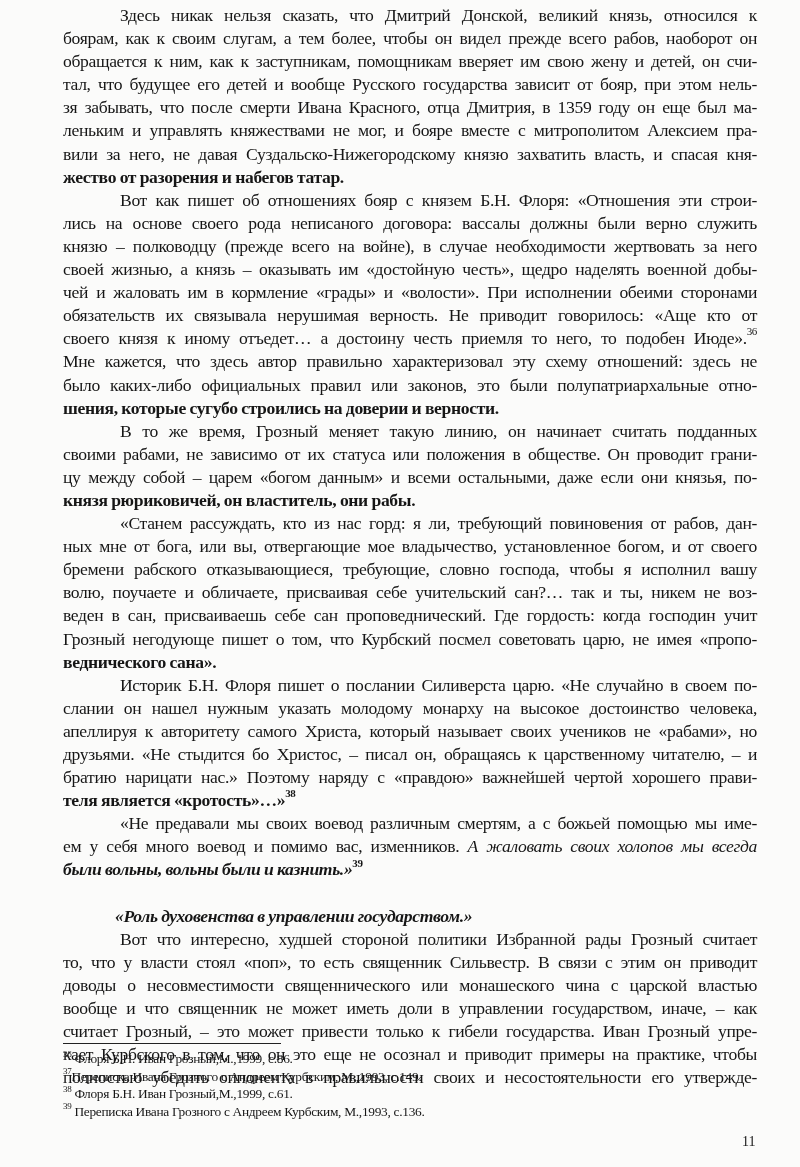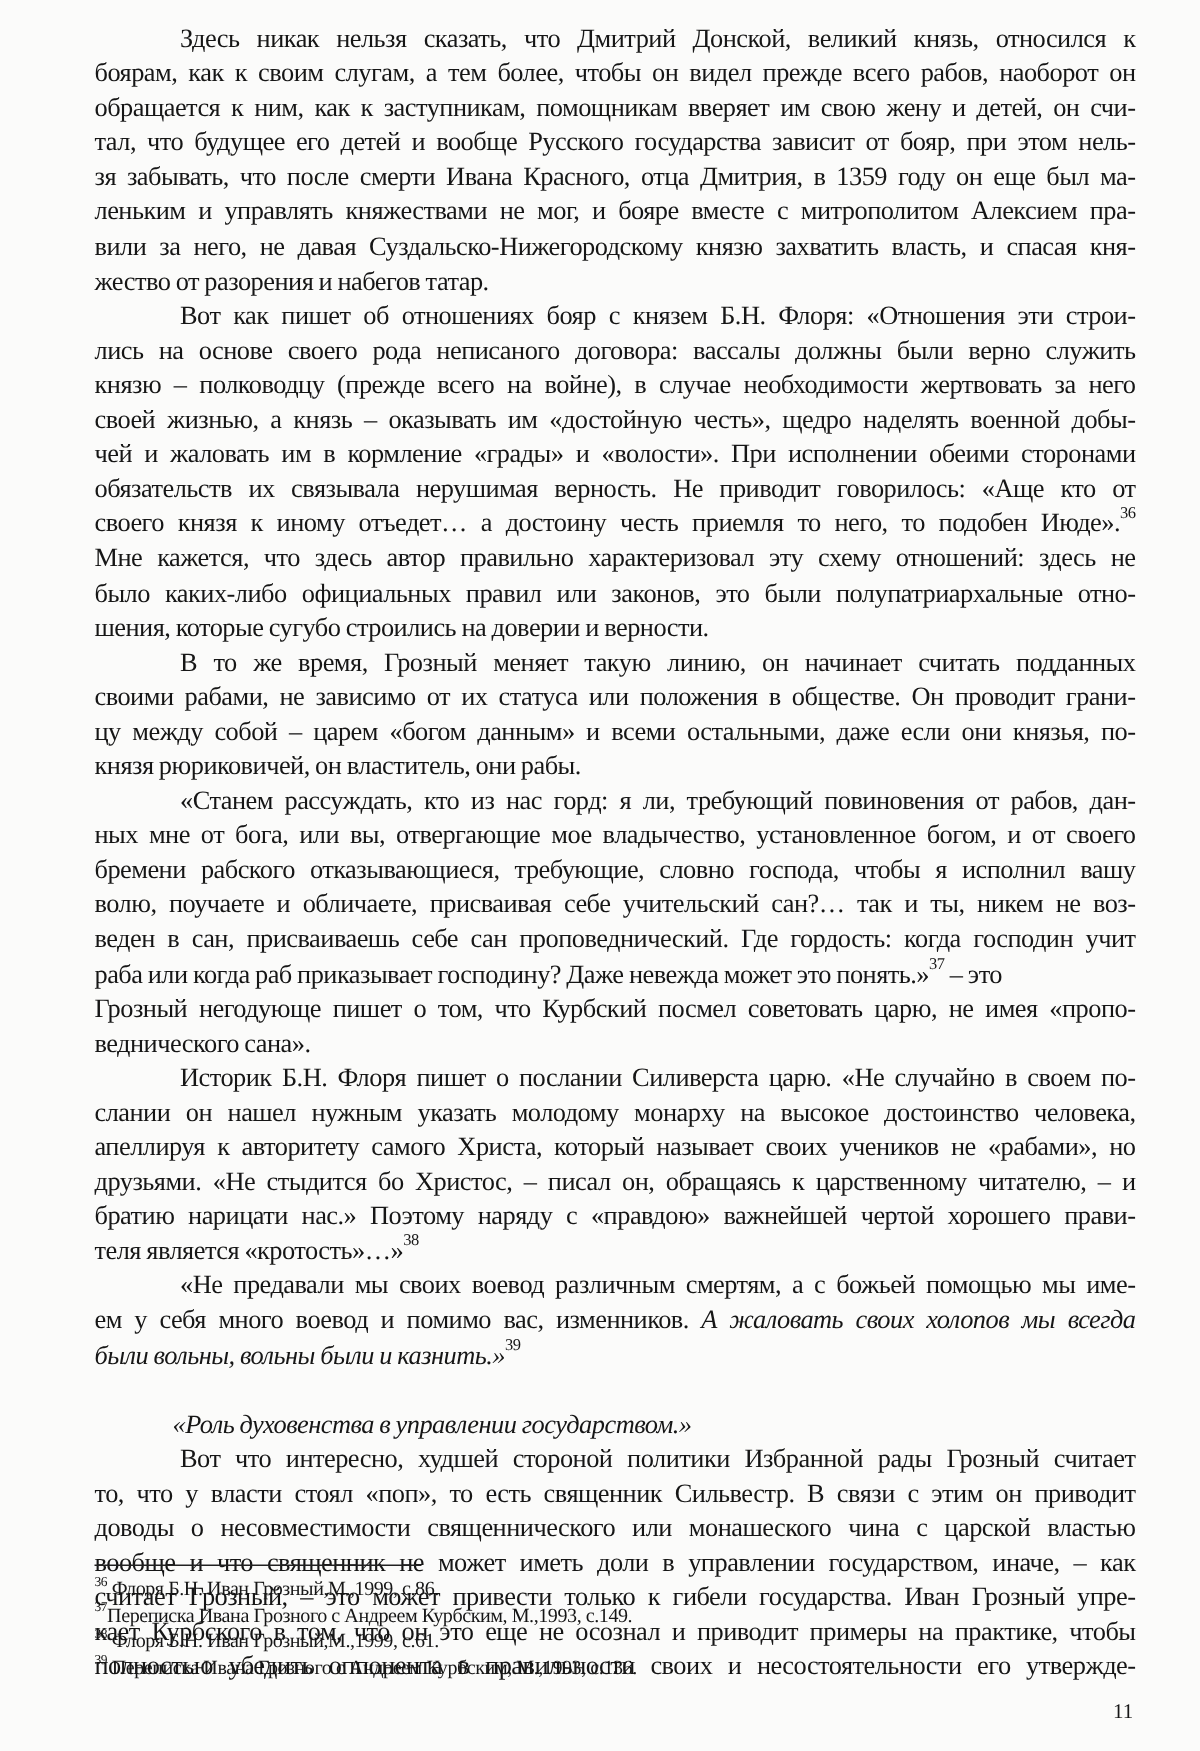--- a/index.html
+++ b/index.html
@@ -3,26 +3,26 @@
 <meta charset="utf-8">
 <style>
   html, body { margin: 0; padding: 0; }
   body {
     width: 800px; height: 1167px; background: #fbfbfa;
     position: relative; overflow: hidden;
     font-family: "Liberation Serif", serif; color: #161616;
   }
   .page { position: absolute; left: 63px; top: 0; width: 694px; }
   .body-text {
-    position: absolute; left: 0; top: 14px; width: 694px;
+    position: absolute; left: 0; top: 4px; width: 694px;
     font-size: 17.6px; line-height: 23.1px; letter-spacing: -0.35px;
     word-spacing: -0.5px;
   }
   .ln { display: block; white-space: nowrap; text-align: justify; text-align-last: justify; height: 23.1px; overflow: visible; }
-  .ln.last { text-align-last: left; }
+  .ln.last { text-align-last: left; font-weight: bold; }
   .ln.ind { padding-left: 57px; }
   .ln.ind2 { padding-left: 52px; }
   .gap { height: 23.1px; display:block; }
   .it { font-style: italic; }
   sup { font-size: 11px; line-height: 0; position: relative; top: -2px; vertical-align: super; }
   .rule { position: absolute; left: 0; top: 1043px; width: 218px; height: 1px; background: #222; }
   .footnotes { position: absolute; left: 0; top: 1050px; font-size: 13.4px; line-height: 17.6px; letter-spacing: -0.3px; }
   .fn { display: block; white-space: nowrap; }
   .fn sup { font-size: 9px; top: -1px; }
   .page-number { position: absolute; left: 742px; top: 1134px; font-size: 14px; }
@@ -52,21 +52,20 @@
       <span class="ln last"><span>шения, которые сугубо строились на доверии и верности.</span></span>
       <span class="ln ind"><span>В то же время, Грозный меняет такую линию, он начинает считать подданных</span></span>
       <span class="ln"><span>своими рабами, не зависимо от их статуса или положения в обществе. Он проводит грани-</span></span>
       <span class="ln"><span>цу между собой – царем «богом данным» и всеми остальными, даже если они князья, по-</span></span>
       <span class="ln last"><span>князя рюриковичей, он властитель, они рабы.</span></span>
       <span class="ln ind"><span>«Станем рассуждать, кто из нас горд: я ли, требующий повиновения от рабов, дан-</span></span>
       <span class="ln"><span>ных мне от бога, или вы, отвергающие мое владычество, установленное богом, и от своего</span></span>
       <span class="ln"><span>бремени рабского отказывающиеся, требующие, словно господа, чтобы я исполнил вашу</span></span>
       <span class="ln"><span>волю, поучаете и обличаете, присваивая себе учительский сан?… так и ты, никем не воз-</span></span>
       <span class="ln"><span>веден в сан, присваиваешь себе сан проповеднический. Где гордость: когда господин учит</span></span>
-      <span class="ln last"><span>раба или когда раб приказывает господину? Даже невежда может это понять.»</span><sup>37</sup><span> – это</span></span>
       <span class="ln"><span>Грозный негодующе пишет о том, что Курбский посмел советовать царю, не имея «пропо-</span></span>
       <span class="ln last"><span>веднического сана».</span></span>
       <span class="ln ind"><span>Историк Б.Н. Флоря пишет о послании Силиверста царю. «Не случайно в своем по-</span></span>
       <span class="ln"><span>слании он нашел нужным указать молодому монарху на высокое достоинство человека,</span></span>
       <span class="ln"><span>апеллируя к авторитету самого Христа, который называет своих учеников не «рабами», но</span></span>
       <span class="ln"><span>друзьями. «Не стыдится бо Христос, – писал он, обращаясь к царственному читателю, – и</span></span>
       <span class="ln"><span>братию нарицати нас.» Поэтому наряду с «правдою» важнейшей чертой хорошего прави-</span></span>
       <span class="ln last"><span>теля является «кротость»…»</span><sup>38</sup></span>
       <span class="ln ind"><span>«Не предавали мы своих воевод различным смертям, а с божьей помощью мы име-</span></span>
       <span class="ln"><span>ем у себя много воевод и помимо вас, изменников. </span><span class="it">А жаловать своих холопов мы всегда</span></span>

